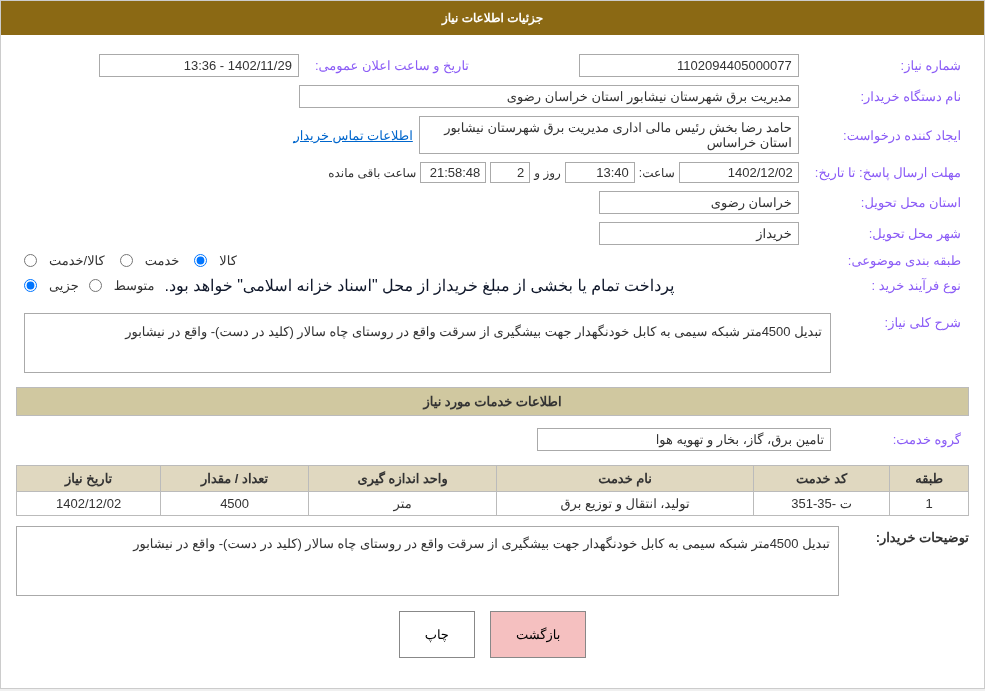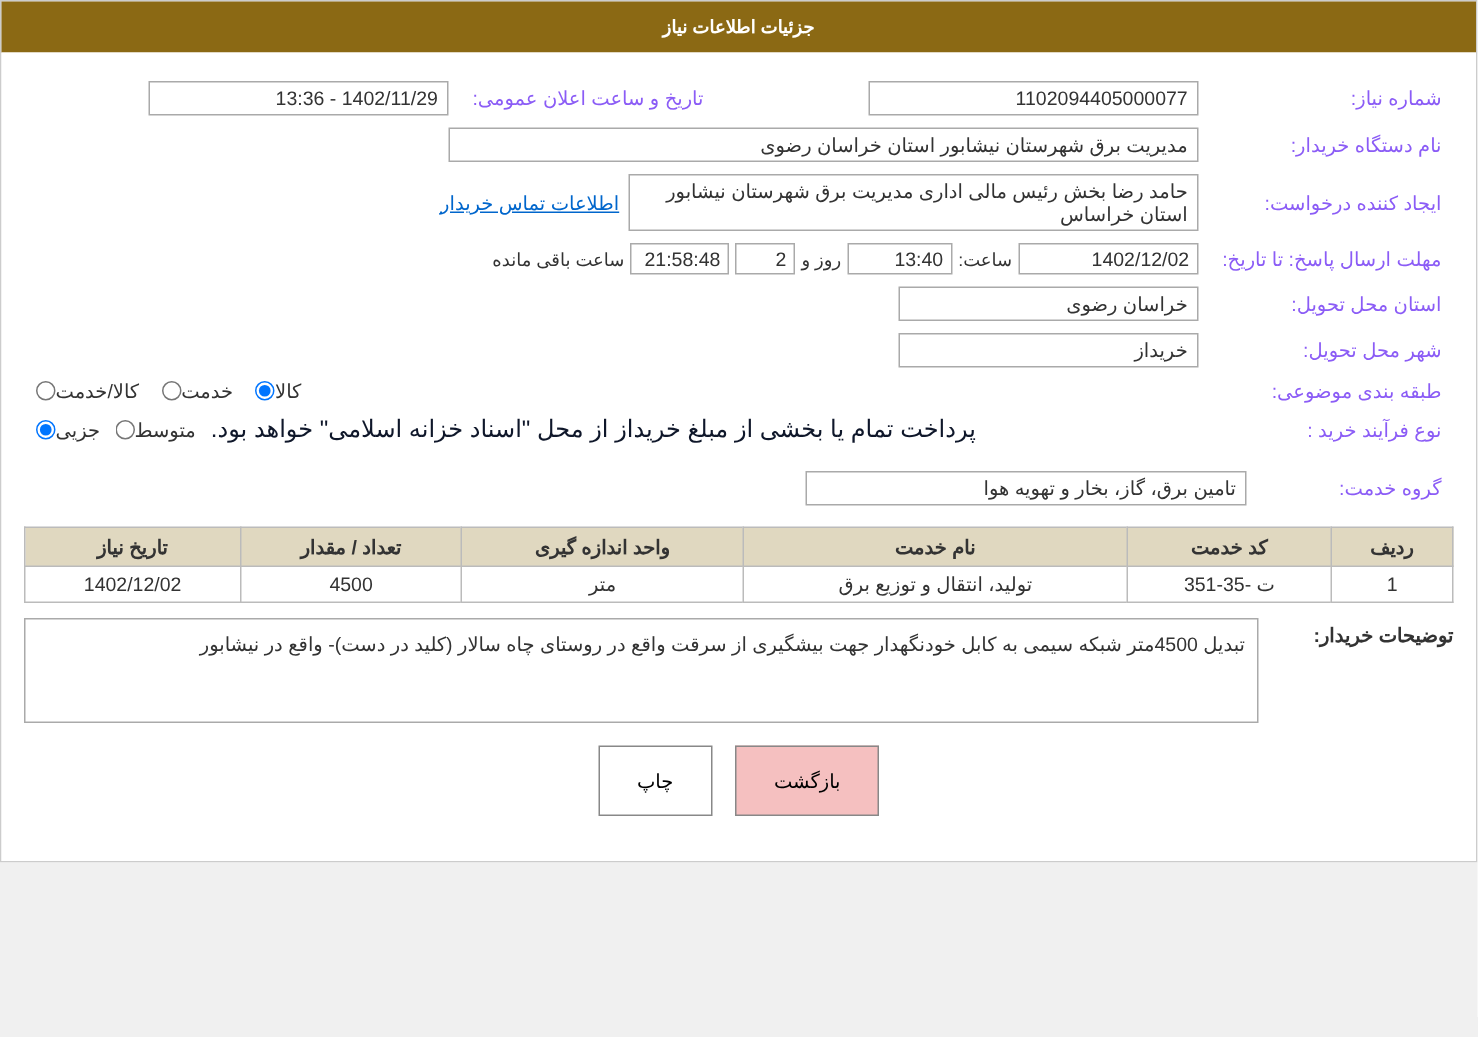--- a/index.html
+++ b/index.html
@@ -64,21 +64,21 @@
     }
     .radio-group {
       display: flex;
       gap: 15px;
       align-items: center;
       flex-direction: row-reverse;
     }
     .radio-item {
       display: flex;
       align-items: center;
-      gap: 0;
+      gap: 12px;
     }
     .description-box {
       border: 1px solid #aaa;
       background: #fff;
       padding: 8px;
       min-height: 60px;
       width: 100%;
       text-align: right;
       line-height: 1.6;
     }
@@ -268,37 +268,48 @@
             <div class="radio-item">
               <span>جزیی</span>
               <input type="radio" name="process" checked="" style="">
             </div>
           </div>
         </td>
       </tr>
     </tbody>
       </table>
 
-
+    <table class="info-table">
+      <tbody>
+          <tr>
+        <td class="label-cell" style="vertical-align:top; padding-top:6px;">شرح کلی نیاز:</td>
+        <td>
+          <div class="description-box">تبدیل 4500متر شبکه سیمی به کابل خودنگهدار جهت بیشگیری از سرقت واقع در روستای چاه سالار (کلید در دست)- واقع در نیشابور</div>
+        </td>
+      </tr>
+    </tbody>
+      </table>
+
+    <div class="section-header">اطلاعات خدمات مورد نیاز</div>
 
     <table class="info-table">
       <tbody>
           <tr>
         <td class="label-cell">گروه خدمت:</td>
         <td>
           <span class="value-box" style="width:294px;">تامین برق، گاز، بخار و تهویه هوا</span>
         </td>
       </tr>
     </tbody>
       </table>
 
     <table class="services-table">
       <thead>
         <tr>
-          <th>ردیف</th>
+          <th>طبقه</th>
           <th>کد خدمت</th>
           <th>نام خدمت</th>
           <th>واحد اندازه گیری</th>
           <th>تعداد / مقدار</th>
           <th>تاریخ نیاز</th>
         </tr>
       </thead>
       <tbody id="services-tbody">
       <tr>
       <td>1</td>

